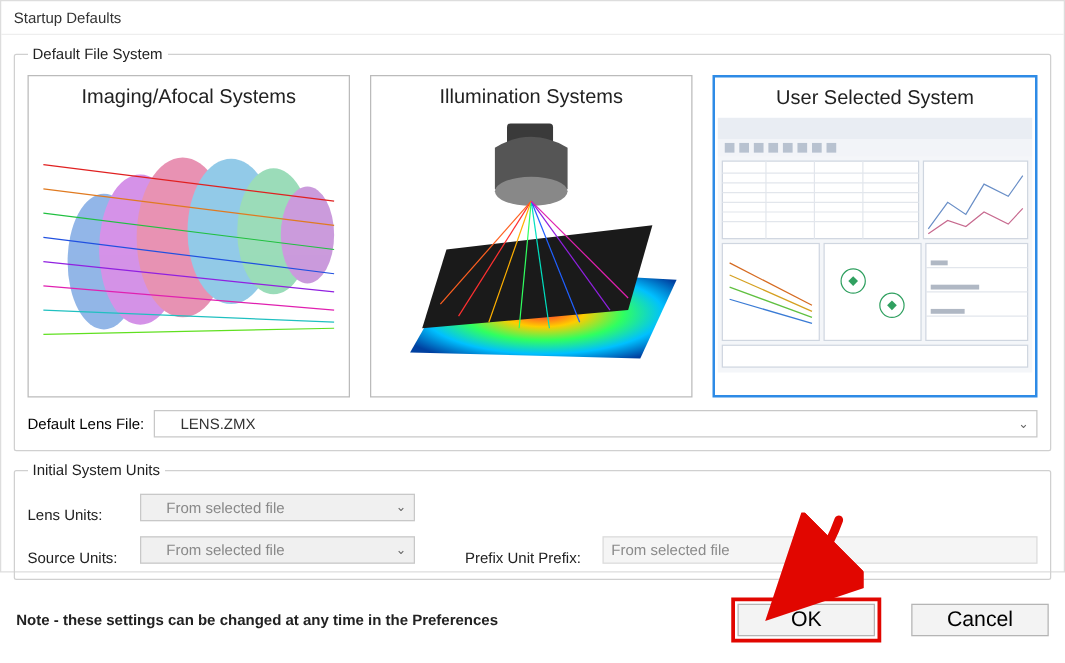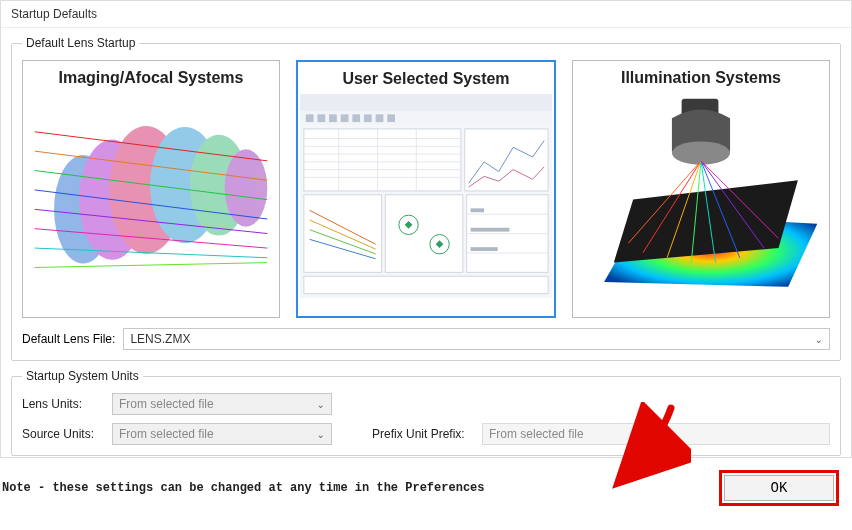--- a/index.html
+++ b/index.html
@@ -43,21 +43,20 @@
   }
   fieldset.groupbox > legend {
     font-size: 12px;
     padding: 0 4px;
     color: #222;
   }
   .lens-options {
     display: flex;
     gap: 16px;
     margin-bottom: 10px;
-    font-weight: bold;
   }
   .lens-card {
     flex: 1;
     border: 1px solid #bbb;
     background: #fff;
     display: flex;
     flex-direction: column;
     height: 258px;
     cursor: pointer;
   }
@@ -99,91 +98,90 @@
   .initial-row label {
     white-space: nowrap;
   }
   .combo {
     flex: 1;
     height: 22px;
     border: 1px solid #c8c8c8;
     background: #fff;
     display: flex;
     align-items: center;
-    padding: 0 6px;
+    padding: 0 20px;
     color: #333;
     position: relative;
   }
   .combo .chev {
     position: absolute;
     right: 6px;
     color: #666;
     font-size: 10px;
   }
   .combo.disabled {
     background: #f0f0f0;
     color: #888;
   }
   .units-grid {
     display: grid;
     grid-template-columns: 90px 220px 40px 110px 1fr;
     row-gap: 8px;
     align-items: center;
   }
-  .units-grid label { color: #222; }
+  .units-grid label { color: #222; margin-top: 12px; }
   .readonly-box {
     height: 22px;
     border: 1px solid #dcdcdc;
     background: #f5f5f5;
     color: #8a8a8a;
     display: flex;
     align-items: center;
     padding: 0 6px;
   }
   .footer {
     display: flex;
     align-items: center;
-    padding: 10px 12px 12px 1px;
+    padding: 10px 12px 12px 12px;
     gap: 24px;
-    font-family: Liberation Mono, monospace;
   }
   .footer-note {
     font-weight: 700;
     color: #222;
     flex: 1;
     font-size: 12px;
   }
   .btn {
     width: 110px;
     height: 26px;
     border: 1px solid #b5b5b5;
     background: #f3f3f3;
     display: flex;
     align-items: center;
     justify-content: center;
     cursor: pointer;
-    font-size: 14px;
+    font-size: 17px;
   }
   .ok-highlight {
     border: 3px solid #e10600;
     padding: 2px;
     display: inline-flex;
   }
 </style>
 </head>
 <body>
 
 <div class="window">
 
   <div class="titlebar">Startup Defaults</div>
 
   <div class="content">
 
     <fieldset class="groupbox">
-      <legend>Default Lens Startup</legend>
+      <legend>Default File System</legend>
 
       <div class="lens-options">
 
         <div class="lens-card">
           <div class="card-title">Imaging/Afocal Systems</div>
           <div class="card-illustration">
             <svg class="imaging-bg" viewBox="0 0 260 210" preserveAspectRatio="xMidYMid meet">
               <defs>
                 <linearGradient id="lg1" x1="0" y1="0" x2="1" y2="1">
                   <stop offset="0%" stop-color="#3a7bd5"></stop>
@@ -204,83 +202,20 @@
               <g stroke-width="1">
                 <path d="M10 40 L250 70" stroke="#e02020"></path>
                 <path d="M10 60 L250 90" stroke="#e07a20"></path>
                 <path d="M10 80 L250 110" stroke="#20c040"></path>
                 <path d="M10 100 L250 130" stroke="#2050e0"></path>
                 <path d="M10 120 L250 145" stroke="#9020e0"></path>
                 <path d="M10 140 L250 160" stroke="#e020b0"></path>
                 <path d="M10 160 L250 170" stroke="#20c0c0"></path>
                 <path d="M10 180 L250 175" stroke="#60e020"></path>
               </g>
-            </svg>
-          </div>
-        </div>
-
-        <div class="lens-card selected">
-          <div class="card-title">User Selected System</div>
-          <div class="card-illustration">
-            <svg class="user-bg" viewBox="0 0 260 210" preserveAspectRatio="none">
-
-              <rect x="0" y="0" width="260" height="18" fill="#e9edf3"></rect>
-              <rect x="0" y="18" width="260" height="14" fill="#f2f4f8"></rect>
-              <g fill="#b8c2d0">
-                <rect x="6" y="21" width="8" height="8"></rect>
-                <rect x="18" y="21" width="8" height="8"></rect>
-                <rect x="30" y="21" width="8" height="8"></rect>
-                <rect x="42" y="21" width="8" height="8"></rect>
-                <rect x="54" y="21" width="8" height="8"></rect>
-                <rect x="66" y="21" width="8" height="8"></rect>
-                <rect x="78" y="21" width="8" height="8"></rect>
-                <rect x="90" y="21" width="8" height="8"></rect>
-              </g>
-
-              <rect x="4" y="36" width="162" height="64" fill="#fff" stroke="#cfd6e0"></rect>
-              <g stroke="#e2e6ec">
-                <line x1="4" y1="46" x2="166" y2="46"></line>
-                <line x1="4" y1="54" x2="166" y2="54"></line>
-                <line x1="4" y1="62" x2="166" y2="62"></line>
-                <line x1="4" y1="70" x2="166" y2="70"></line>
-                <line x1="4" y1="78" x2="166" y2="78"></line>
-                <line x1="4" y1="86" x2="166" y2="86"></line>
-                <line x1="40" y1="36" x2="40" y2="100"></line>
-                <line x1="80" y1="36" x2="80" y2="100"></line>
-                <line x1="120" y1="36" x2="120" y2="100"></line>
-              </g>
-              <rect x="170" y="36" width="86" height="64" fill="#fff" stroke="#cfd6e0"></rect>
-              <polyline points="174,92 190,70 205,80 220,55 240,65 252,48" fill="none" stroke="#6a8fc7" stroke-width="1"></polyline>
-              <polyline points="174,96 190,85 205,90 220,78 240,88 252,75" fill="none" stroke="#c76a8f" stroke-width="1"></polyline>
-
-              <rect x="4" y="104" width="80" height="80" fill="#fff" stroke="#cfd6e0"></rect>
-              <g stroke-width="1">
-                <line x1="10" y1="120" x2="78" y2="155" stroke="#d56a20"></line>
-                <line x1="10" y1="130" x2="78" y2="160" stroke="#d5a020"></line>
-                <line x1="10" y1="140" x2="78" y2="165" stroke="#60c040"></line>
-                <line x1="10" y1="150" x2="78" y2="170" stroke="#3a7bd5"></line>
-              </g>
-
-              <rect x="88" y="104" width="80" height="80" fill="#fff" stroke="#cfd6e0"></rect>
-              <circle cx="112" cy="135" r="10" fill="none" stroke="#30a060"></circle>
-              <path d="M108 135 L112 131 L116 135 L112 139 Z" fill="#30a060"></path>
-              <circle cx="144" cy="155" r="10" fill="none" stroke="#30a060"></circle>
-              <path d="M140 155 L144 151 L148 155 L144 159 Z" fill="#30a060"></path>
-
-              <rect x="172" y="104" width="84" height="80" fill="#fff" stroke="#cfd6e0"></rect>
-              <g stroke="#e2e6ec">
-                <line x1="172" y1="124" x2="256" y2="124"></line>
-                <line x1="172" y1="144" x2="256" y2="144"></line>
-                <line x1="172" y1="164" x2="256" y2="164"></line>
-              </g>
-              <rect x="176" y="118" width="14" height="4" fill="#b0b8c4"></rect>
-              <rect x="176" y="138" width="40" height="4" fill="#b0b8c4"></rect>
-              <rect x="176" y="158" width="28" height="4" fill="#b0b8c4"></rect>
-
-              <rect x="4" y="188" width="252" height="18" fill="#fff" stroke="#cfd6e0"></rect>
             </svg>
           </div>
         </div>
 
         <div class="lens-card">
           <div class="card-title">Illumination Systems</div>
           <div class="card-illustration">
             <svg class="illum-bg" viewBox="0 0 260 210" preserveAspectRatio="xMidYMid meet">
               <defs>
                 <radialGradient id="floor" cx="50%" cy="50%" r="60%">
@@ -309,33 +244,96 @@
                 <line x1="130" y1="70" x2="145" y2="175" stroke="#00e0c0"></line>
                 <line x1="130" y1="70" x2="170" y2="170" stroke="#2060ff"></line>
                 <line x1="130" y1="70" x2="195" y2="160" stroke="#9020e0"></line>
                 <line x1="130" y1="70" x2="210" y2="150" stroke="#e020b0"></line>
                 <line x1="130" y1="70" x2="55" y2="155" stroke="#ff6020"></line>
               </g>
             </svg>
           </div>
         </div>
 
+        <div class="lens-card selected">
+          <div class="card-title">User Selected System</div>
+          <div class="card-illustration">
+            <svg class="user-bg" viewBox="0 0 260 210" preserveAspectRatio="none">
+
+              <rect x="0" y="0" width="260" height="18" fill="#e9edf3"></rect>
+              <rect x="0" y="18" width="260" height="14" fill="#f2f4f8"></rect>
+              <g fill="#b8c2d0">
+                <rect x="6" y="21" width="8" height="8"></rect>
+                <rect x="18" y="21" width="8" height="8"></rect>
+                <rect x="30" y="21" width="8" height="8"></rect>
+                <rect x="42" y="21" width="8" height="8"></rect>
+                <rect x="54" y="21" width="8" height="8"></rect>
+                <rect x="66" y="21" width="8" height="8"></rect>
+                <rect x="78" y="21" width="8" height="8"></rect>
+                <rect x="90" y="21" width="8" height="8"></rect>
+              </g>
+
+              <rect x="4" y="36" width="162" height="64" fill="#fff" stroke="#cfd6e0"></rect>
+              <g stroke="#e2e6ec">
+                <line x1="4" y1="46" x2="166" y2="46"></line>
+                <line x1="4" y1="54" x2="166" y2="54"></line>
+                <line x1="4" y1="62" x2="166" y2="62"></line>
+                <line x1="4" y1="70" x2="166" y2="70"></line>
+                <line x1="4" y1="78" x2="166" y2="78"></line>
+                <line x1="4" y1="86" x2="166" y2="86"></line>
+                <line x1="40" y1="36" x2="40" y2="100"></line>
+                <line x1="80" y1="36" x2="80" y2="100"></line>
+                <line x1="120" y1="36" x2="120" y2="100"></line>
+              </g>
+              <rect x="170" y="36" width="86" height="64" fill="#fff" stroke="#cfd6e0"></rect>
+              <polyline points="174,92 190,70 205,80 220,55 240,65 252,48" fill="none" stroke="#6a8fc7" stroke-width="1"></polyline>
+              <polyline points="174,96 190,85 205,90 220,78 240,88 252,75" fill="none" stroke="#c76a8f" stroke-width="1"></polyline>
+
+              <rect x="4" y="104" width="80" height="80" fill="#fff" stroke="#cfd6e0"></rect>
+              <g stroke-width="1">
+                <line x1="10" y1="120" x2="78" y2="155" stroke="#d56a20"></line>
+                <line x1="10" y1="130" x2="78" y2="160" stroke="#d5a020"></line>
+                <line x1="10" y1="140" x2="78" y2="165" stroke="#60c040"></line>
+                <line x1="10" y1="150" x2="78" y2="170" stroke="#3a7bd5"></line>
+              </g>
+
+              <rect x="88" y="104" width="80" height="80" fill="#fff" stroke="#cfd6e0"></rect>
+              <circle cx="112" cy="135" r="10" fill="none" stroke="#30a060"></circle>
+              <path d="M108 135 L112 131 L116 135 L112 139 Z" fill="#30a060"></path>
+              <circle cx="144" cy="155" r="10" fill="none" stroke="#30a060"></circle>
+              <path d="M140 155 L144 151 L148 155 L144 159 Z" fill="#30a060"></path>
+
+              <rect x="172" y="104" width="84" height="80" fill="#fff" stroke="#cfd6e0"></rect>
+              <g stroke="#e2e6ec">
+                <line x1="172" y1="124" x2="256" y2="124"></line>
+                <line x1="172" y1="144" x2="256" y2="144"></line>
+                <line x1="172" y1="164" x2="256" y2="164"></line>
+              </g>
+              <rect x="176" y="118" width="14" height="4" fill="#b0b8c4"></rect>
+              <rect x="176" y="138" width="40" height="4" fill="#b0b8c4"></rect>
+              <rect x="176" y="158" width="28" height="4" fill="#b0b8c4"></rect>
+
+              <rect x="4" y="188" width="252" height="18" fill="#fff" stroke="#cfd6e0"></rect>
+            </svg>
+          </div>
+        </div>
+
       </div>
 
       <div class="initial-row">
         <label>Default Lens File:</label>
         <div class="combo">
           <span>LENS.ZMX</span>
           <span class="chev">⌄</span>
         </div>
       </div>
     </fieldset>
 
     <fieldset class="groupbox">
-      <legend>Startup System Units</legend>
+      <legend>Initial System Units</legend>
 
       <div class="units-grid">
         <label>Lens Units:</label>
         <div class="combo disabled">
           <span>From selected file</span>
           <span class="chev">⌄</span>
         </div>
         <div></div>
           <div></div>
           <div></div>
@@ -352,20 +350,21 @@
     </fieldset>
 
   </div>
 
   <div class="footer" style="position:relative;">
     <div class="footer-note">Note - these settings can be changed at any time in the Preferences</div>
 
     <span class="ok-highlight">
       <div class="btn">OK</div>
     </span>
+    <div class="btn">Cancel</div>
 
     <svg style="position:absolute; right:160px; bottom:26px; width:90px; height:90px; pointer-events:none;">
       <defs>
         <marker id="ah" markerWidth="12" markerHeight="12" refX="9" refY="6" orient="auto">
           <path d="M0,0 L12,6 L0,12 Z" fill="#e10600"></path>
         </marker>
       </defs>
       <path d="M70 6 Q58 40 26 72" stroke="#e10600" stroke-width="7" fill="none" marker-end="url(#ah)" stroke-linecap="round"></path>
     </svg>
   </div>

